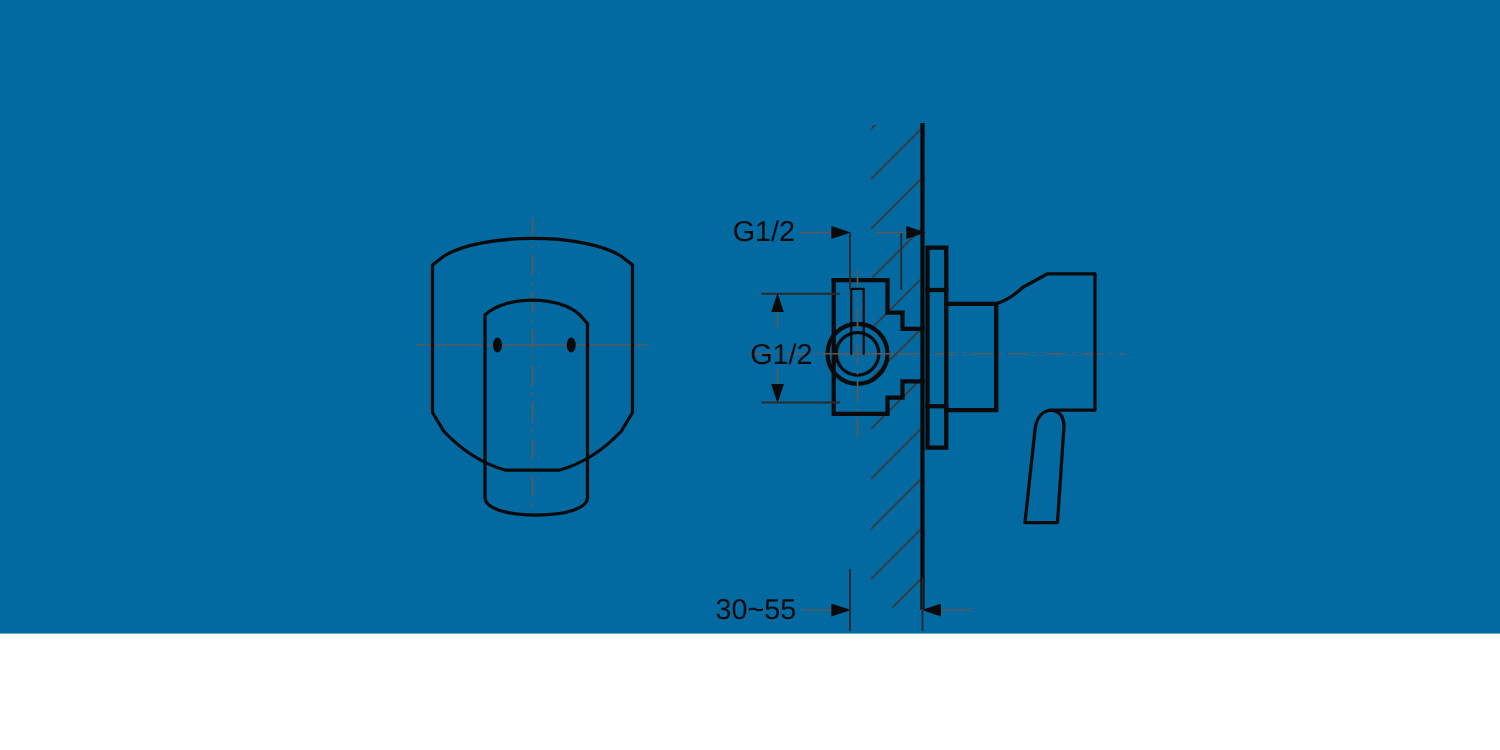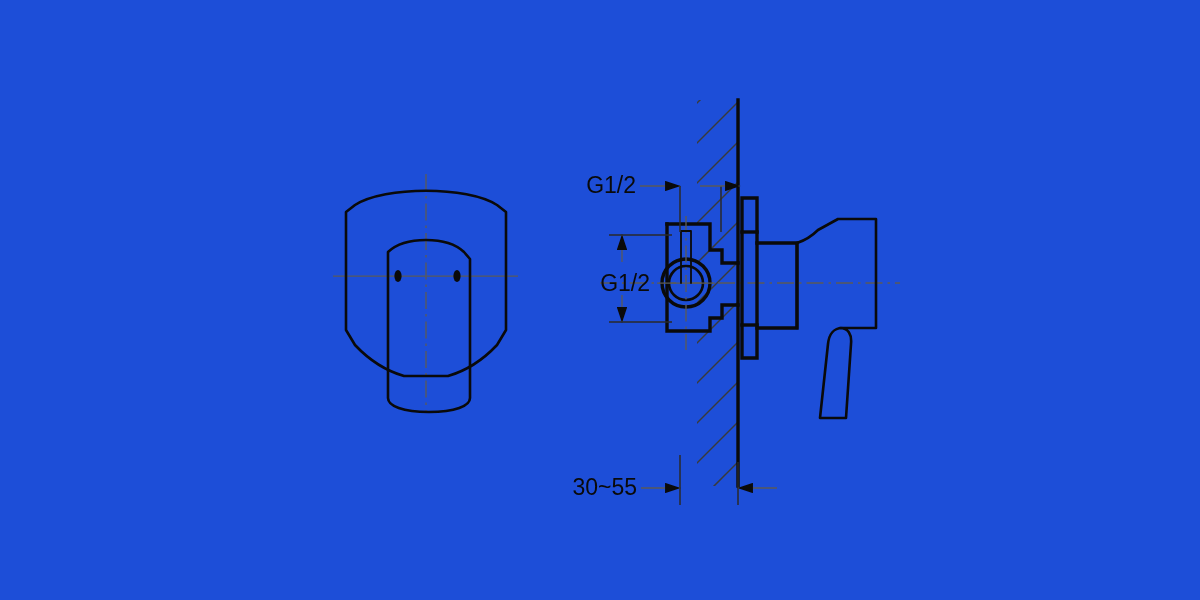--- a/index.html
+++ b/index.html
@@ -7,22 +7,22 @@
     margin: 0;
     padding: 0;
     background: #ffffff;
   }
   body {
     font-family: "Liberation Sans", sans-serif;
   }
   #drawing-root {
     position: relative;
     width: 1200px;
-    height: 600px;
-    background: #1d4ed8;
+    height: 507px;
+    background: #0369a1;
     overflow: hidden;
     text-decoration: underline;
   }
   svg#technical-drawing {
     display: block;
     width: 1200px;
     height: 600px;
   }
   .outline {
     fill: none;

